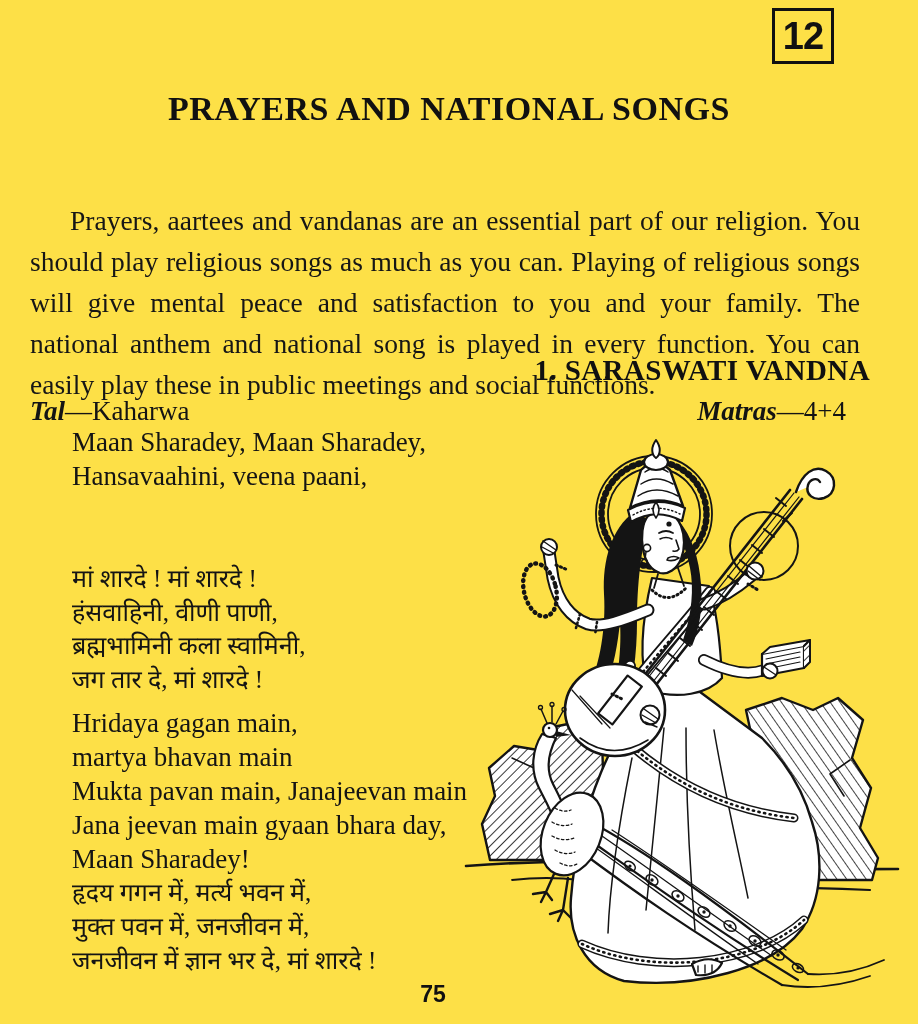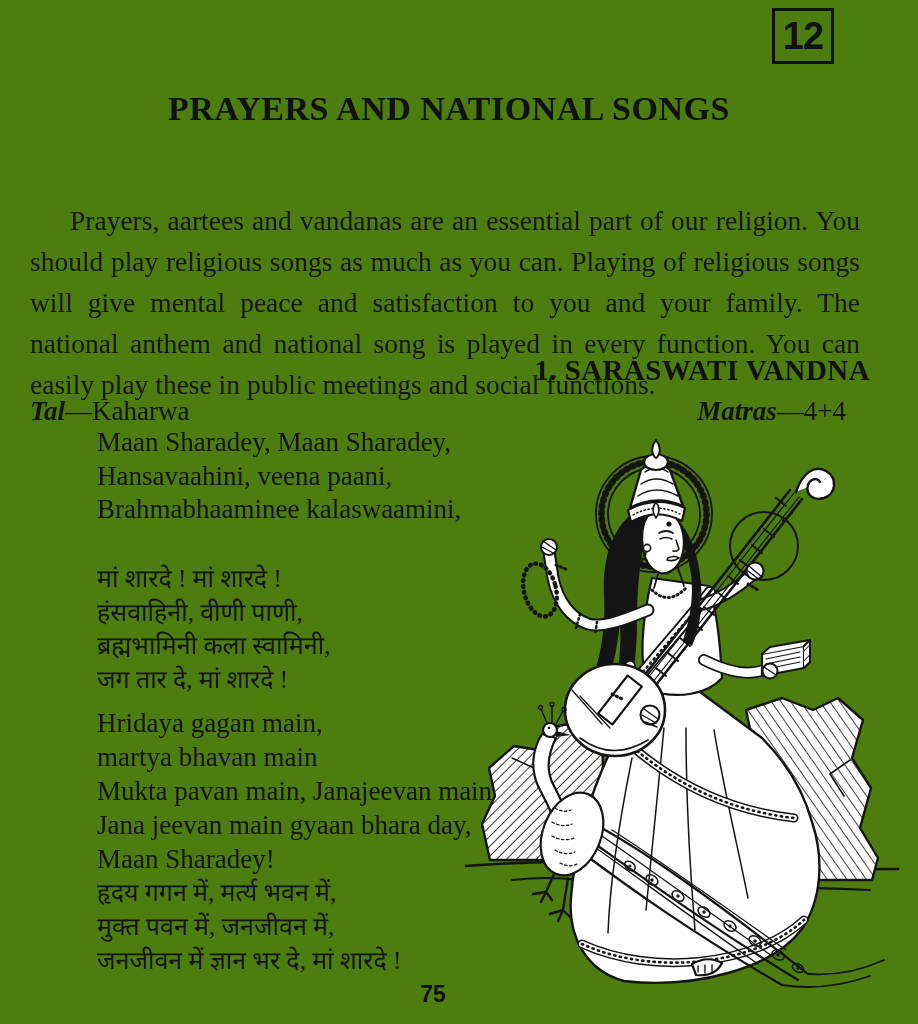--- a/index.html
+++ b/index.html
@@ -1,19 +1,19 @@
 <!DOCTYPE html>
 <html><head>
 <meta charset="utf-8">
 <style>
   * { margin:0; padding:0; box-sizing:border-box; }
   html,body { background:#ffffff; }
   .page {
     position:relative; width:918px; height:1024px; margin:0 auto;
-    background:#4d7c0f; color:#141414; overflow:hidden;
+    background:#fde047; color:#141414; overflow:hidden;
     font-family:"Liberation Serif", serif;
   }
   .chapter-box {
     position:absolute; left:772px; top:8px; width:62px; height:56px;
     border:3px solid #111; display:flex; align-items:center; justify-content:center;
     font-family:"Liberation Sans", sans-serif; font-weight:bold; font-size:38px;
     letter-spacing:-1px; color:#111;
   }
   .title {
     position:absolute; top:90px; left:0; width:918px; text-align:left;
@@ -29,21 +29,21 @@
   .song-heading {
     position:absolute; top:354px; left:0; width:870px; text-align:right;
     font-size:29px; font-weight:bold; letter-spacing:.4px; color:#111;
   }
   .meta-row {
     position:absolute; top:396px; left:30px; width:816px;
     display:flex; justify-content:space-between; font-size:27px;
   }
   .meta-label { font-weight:bold; font-style:italic;margin-top:32px; }
   .verse { position:absolute; left:72px; white-space:nowrap; }
-  .verse .line { display:block;margin-left:25px; }
+  .verse .line { display:block; }
   .en1 { top:426px; font-size:27px; line-height:33.5px; }
   .hi1 { top:562px; font-size:25px; line-height:33.5px; }
   .en2 { top:706px; font-size:27px; line-height:34px; }
   .hi2 { top:876px; font-size:25px; line-height:34px; }
   .page-number {
     position:absolute; top:981px; left:0; width:866px; text-align:center;
     font-family:"Liberation Sans", sans-serif; font-weight:bold; font-size:23px;
     color:#111;
   }
   .illustration { position:absolute; left:452px; top:428px; width:462px; height:570px; }
@@ -65,21 +65,20 @@
   <h2 class="song-heading">1. SARASWATI VANDNA</h2>
 
   <div class="meta-row">
     <div><span class="meta-label">Tal</span><span>—Kaharwa</span></div>
     <div><span class="meta-label">Matras</span><span>—4+4</span></div>
   </div>
 
   <div class="verse en1">
     <span class="line">Maan Sharadey, Maan Sharadey,</span>
     <span class="line">Hansavaahini, veena paani,</span>
-    <span class="line">Brahmabhaaminee kalaswaamini,</span>
   </div>
 
   <div class="verse hi1">
     <span class="line">मां शारदे ! मां शारदे !</span>
     <span class="line">हंसवाहिनी, वीणी पाणी,</span>
     <span class="line">ब्रह्मभामिनी कला स्वामिनी,</span>
     <span class="line">जग तार दे, मां शारदे !</span>
   </div>
 
   <div class="verse hi2">

